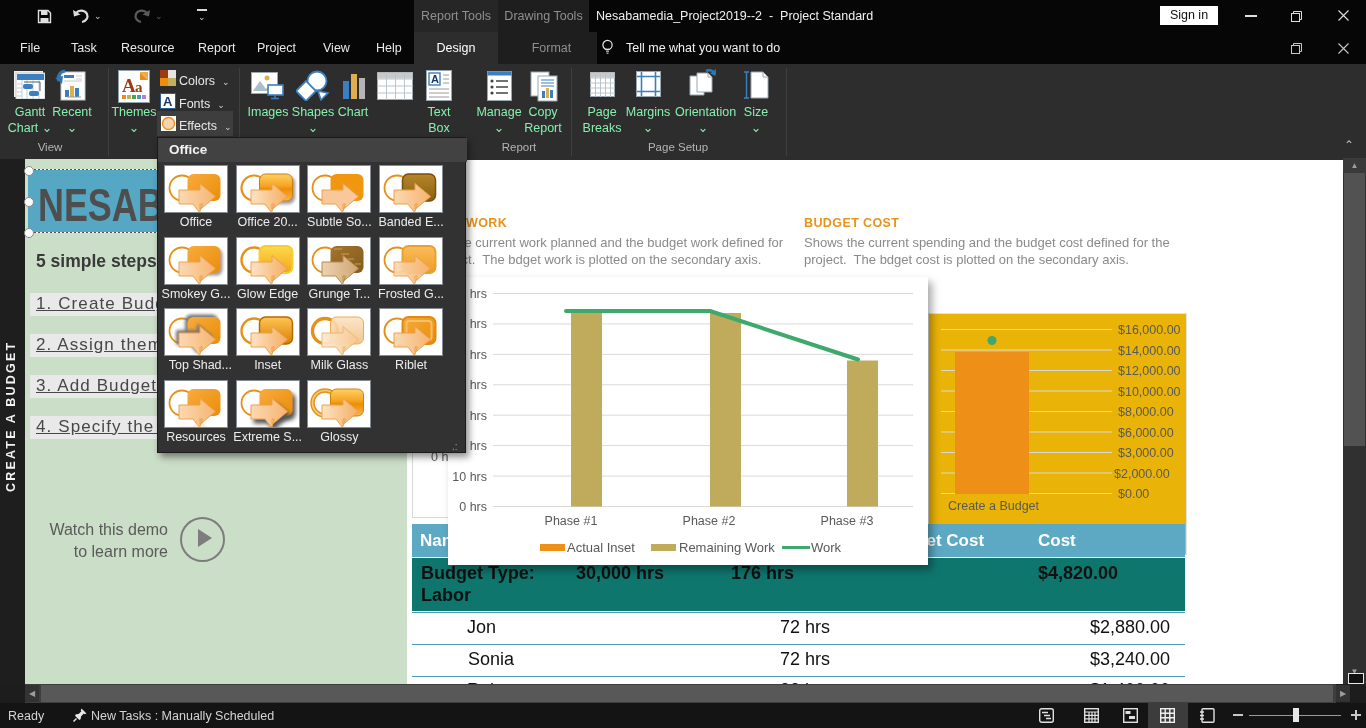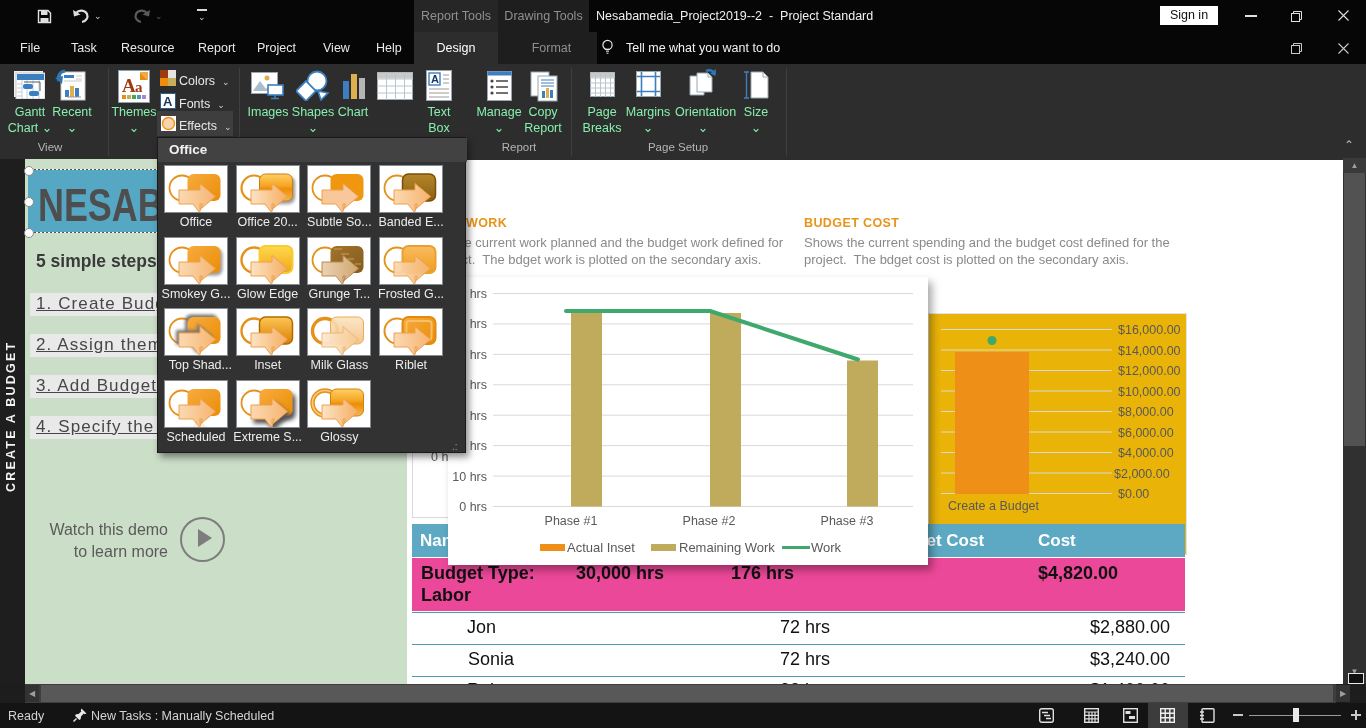--- a/index.html
+++ b/index.html
@@ -308,38 +308,38 @@
       <rect x="0" y="218" width="16" height="6" fill="#ee9018"></rect>
       <path d="M56 221 H83" stroke="#3fa86d" stroke-width="3"></path>
       <circle cx="69" cy="221" r="3.5" fill="#3fa86d"></circle>
     </svg>
     <div class="abs axlbl" style="left:189px;top:9px;">$16,000.00</div>
     <div class="abs axlbl" style="left:189px;top:29.5px;">$14,000.00</div>
     <div class="abs axlbl" style="left:189px;top:50px;">$12,000.00</div>
     <div class="abs axlbl" style="left:189px;top:70.5px;">$10,000.00</div>
     <div class="abs axlbl" style="left:189px;top:91px;">$8,000.00</div>
     <div class="abs axlbl" style="left:189px;top:111.5px;">$6,000.00</div>
-    <div class="abs axlbl" style="left:189px;top:132px;">$4,000.00</div>
+    <div class="abs axlbl" style="left:189px;top:132px;">$3,000.00</div>
     <div class="abs axlbl" style="left:185px;top:152.5px;">$2,000.00</div>
     <div class="abs axlbl" style="left:189px;top:173px;">$0.00</div>
     <div class="abs axlbl" style="left:19px;top:185px;">Create a Budget</div>
     <div class="abs axlbl" style="left:18px;top:214px;">Cost</div>
     <div class="abs axlbl" style="left:85px;top:214px;">Budget Cost</div>
   </div>
 
   <div class="abs" style="left:412px;top:364px;width:773px;height:160px;">
     <div class="abs" style="left:0;top:0;width:773px;height:33px;background:#5da9c4;color:#fff;
       font-size:17px;font-weight:bold;line-height:33px;">
       <span class="abs" style="left:8px;">Name</span>
       <span class="abs" style="left:164px;">Budget Work</span>
       <span class="abs" style="left:319px;">Work</span>
       <span class="abs" style="left:471px;">Budget Cost</span>
       <span class="abs" style="left:626px;">Cost</span>
     </div>
-    <div class="abs" style="left:0;top:34px;width:773px;height:53px;background:#ec4899;color:#111;
+    <div class="abs" style="left:0;top:34px;width:773px;height:53px;background:#0f766e;color:#111;
       font-size:18px;font-weight:bold;">
       <span class="abs" style="left:9px;top:5px;">Budget Type:</span>
       <span class="abs" style="left:9px;top:27px;">Labor</span>
       <span class="abs" style="left:164px;top:5px;">30,000 hrs</span>
       <span class="abs" style="left:319px;top:5px;">176 hrs</span>
       <span class="abs" style="left:626px;top:5px;">$4,820.00</span>
     </div>
     <div class="abs" style="left:0;top:88px;width:773px;height:31px;background:#fff;color:#111;
       font-size:18px;border-top:1px solid #4e9ab5;border-bottom:1px solid #4e9ab5;">
       <span class="abs" style="left:55px;top:4px;">Jon</span>
@@ -555,21 +555,21 @@
   <div class="tlabel" style="left:217.1px;top:220.0px;">Riblet</div>
   <div class="thumb" style="left:6.0px;top:241.5px;"><svg width="62" height="46" viewBox="1 1 62 46">
           <circle cx="18" cy="23" r="12.5" fill="none" stroke="#e59119" stroke-width="1.8"></circle>
           <rect x="23.5" y="9" width="33" height="27" rx="6" fill="url(#gsq)"></rect>
           <path d="M15,25 L36,25 L36,18.5 L51.5,31.5 L36,44.5 L36,39 L38.5,39 L35.5,47.5 L29,39 L15,39 Z" fill="url(#gar)" stroke="#eca04e" stroke-width="1"></path>
           <g transform="translate(0,86) scale(1,-1)" opacity="0.22">
             <rect x="23.5" y="9" width="33" height="27" rx="6" fill="url(#gsq)"></rect>
             <path d="M15,25 L36,25 L36,18.5 L51.5,31.5 L36,44.5 L36,39 L38.5,39 L35.5,47.5 L29,39 L15,39 Z" fill="url(#gar)" stroke="#eca04e" stroke-width="1"></path>
           </g>
         </svg></div>
-  <div class="tlabel" style="left:2.0px;top:291.5px;">Scheduled</div>
+  <div class="tlabel" style="left:2.0px;top:291.5px;">Resources</div>
   <div class="thumb" style="left:77.7px;top:241.5px;"><svg width="62" height="46" viewBox="1 1 62 46">
           <circle cx="18" cy="23" r="12.5" fill="none" stroke="#e59119" stroke-width="1.8"></circle>
           <rect x="23.5" y="9" width="33" height="27" rx="6" fill="url(#gsq)" filter="url(#fshX)"></rect>
           <path d="M15,25 L36,25 L36,18.5 L51.5,31.5 L36,44.5 L36,39 L38.5,39 L35.5,47.5 L29,39 L15,39 Z" fill="url(#gar)" stroke="#eca04e" stroke-width="1" filter="url(#fshX)"></path>
         </svg></div>
   <div class="tlabel" style="left:73.7px;top:291.5px;">Extreme S...</div>
   <div class="thumb" style="left:149.4px;top:241.5px;"><svg width="62" height="46" viewBox="1 1 62 46">
           <circle cx="18" cy="23" r="12.5" fill="none" stroke="#e59119" stroke-width="4.4"></circle>
           <circle cx="18" cy="23" r="12.5" fill="none" stroke="#f9c97e" stroke-width="1.6"></circle>
           <rect x="23.5" y="9" width="33" height="27" rx="6" fill="url(#ggl)" stroke="#cf8208" stroke-width="1"></rect>

